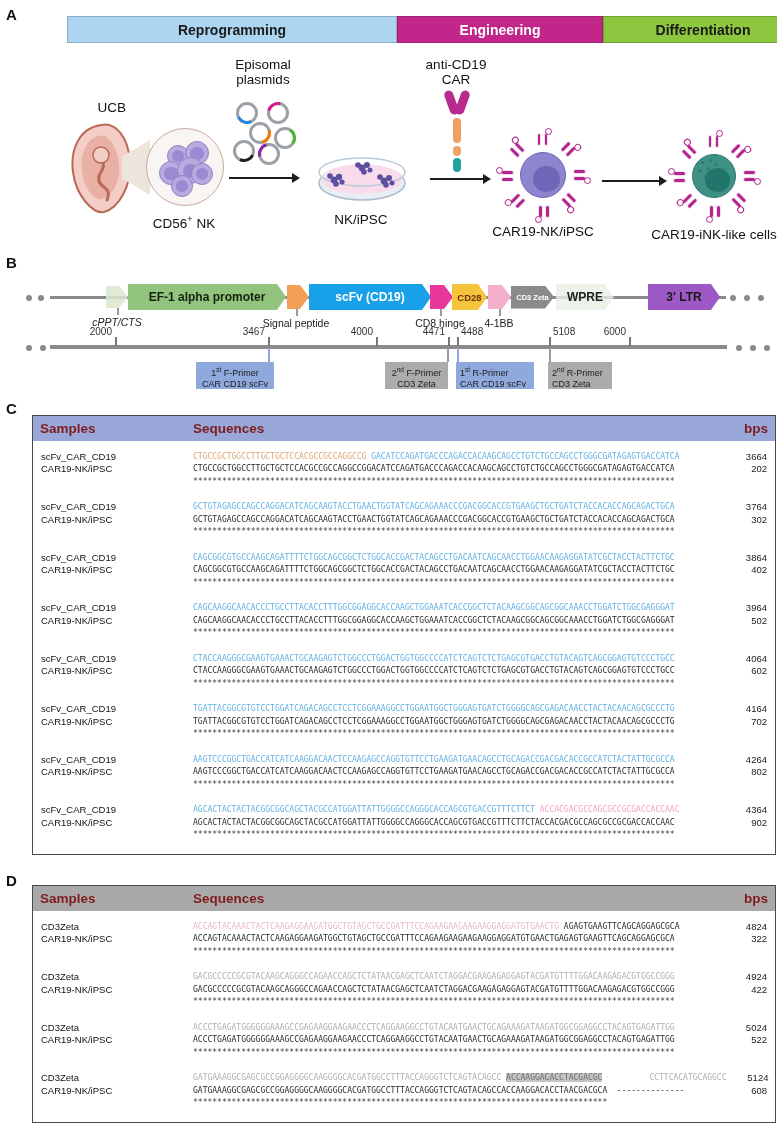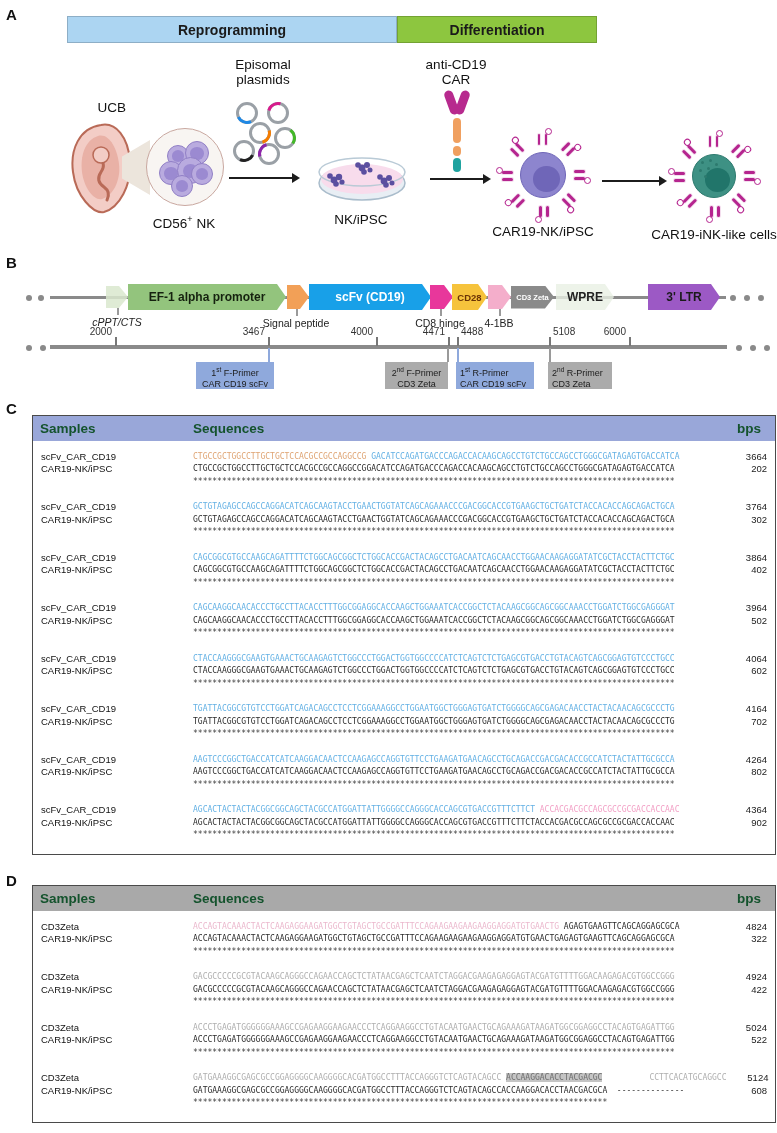--- a/index.html
+++ b/index.html
@@ -42,40 +42,41 @@
   .below-label { position:absolute; font-size:10.5px; color:#222; text-align:center; transform:translateX(-50%); white-space:nowrap; }
   .below-tick { position:absolute; width:1.5px; background:#9a9a9a; }
   .ruler-tick-label { position:absolute; font-size:10px; color:#333; white-space:nowrap; }
   .ruler-tick-mark { position:absolute; width:1.5px; height:9px; background:#777; }
   .primer-conn { position:absolute; width:2px; }
   .primer-box { position:absolute; height:27px; font-size:9px; line-height:11px; color:#1c1c1c; padding:2px 4px; white-space:nowrap; }
   .primer-box sup { font-size:6.5px; }
 
   
   .align-table { position:absolute; left:32px; width:744px; background:#fff; border:1.6px solid #4a4a4a; }
-  .align-header { height:27px; display:grid; grid-template-columns:160px 1fr 44px; align-items:center; color:#14532d; font-weight:bold; font-size:13.5px; border-bottom:2px solid #fff; }
+  .align-header { height:27px; display:grid; grid-template-columns:160px 1fr 44px; align-items:center; color:#7f1d1d; font-weight:bold; font-size:13.5px; border-bottom:2px solid #fff; }
   .align-header .h-samples { padding-left:7px; }
-  .align-header .h-bps { text-align:right; padding-right:14px; }
+  .align-header .h-bps { text-align:right; padding-right:7px; }
   .align-body { padding:7px 6px 0 6px; }
   .align-block { margin-bottom:13px; }
   .seq-row { display:grid; grid-template-columns:154px 1fr 44px; align-items:center; height:12.5px; }
   .seq-sample { font-size:9.5px; color:#111; padding-left:2px; white-space:nowrap; }
   .seq-text { font-family:"DejaVu Sans Mono", monospace; font-size:8px; letter-spacing:0; white-space:pre; }
   .seq-bps { font-size:9.5px; color:#222; text-align:right; padding-right:2px; }
   .stars-row .seq-text { color:#3a3a3a; }
 </style>
 </head>
 <body>
 
 <div id="page">
 
   <div class="panel-letter" style="left:6px; top:6px;">A</div>
   <div id="panelA">
     <div id="phase-bar">
         <div class="phase" style="width: 330px; background: rgb(172, 213, 242); color: rgb(26, 26, 26);">Reprogramming</div>
+        <div class="phase" style="width: 206px; background: rgb(194, 38, 139); color: rgb(255, 255, 255);">Engineering</div>
         <div class="phase" style="width: 200px; background: rgb(141, 198, 63); color: rgb(26, 26, 26);">Differentiation</div>
       </div>
 
     <div class="fig-label" style="left:34px; top:100px; width:60px; text-align:right;">UCB</div>
 
     <svg style="position:absolute; left:36px; top:122px;" width="66" height="95" viewBox="0 0 66 95">
       <path d="M33,3 C11,6 2,28 5,50 C8,74 25,92 36,90 C51,86 64,63 62,39 C60,15 48,0 33,3 Z" fill="#f3cdc6" stroke="#b96a57" stroke-width="2"></path>
       <path d="M30,14 C17,18 12,34 14,50 C16,66 26,79 34,77 C45,74 53,58 51,42 C49,26 41,11 30,14 Z" fill="#e9b1a6"></path>
       <path d="M30,36 q9,5 3,14 q-6,9 3,15 q7,5 3,13" fill="none" stroke="#b96a57" stroke-width="3" stroke-linecap="round"></path>
       <circle cx="33" cy="33" r="8" fill="#f3cdc6" stroke="#b96a57" stroke-width="1.5"></circle>

